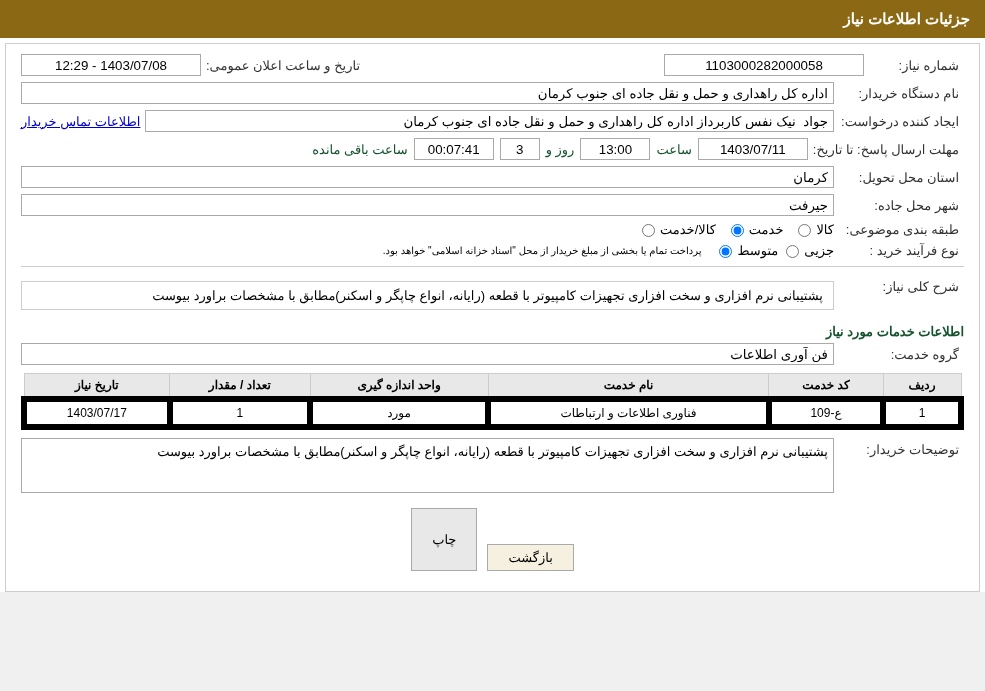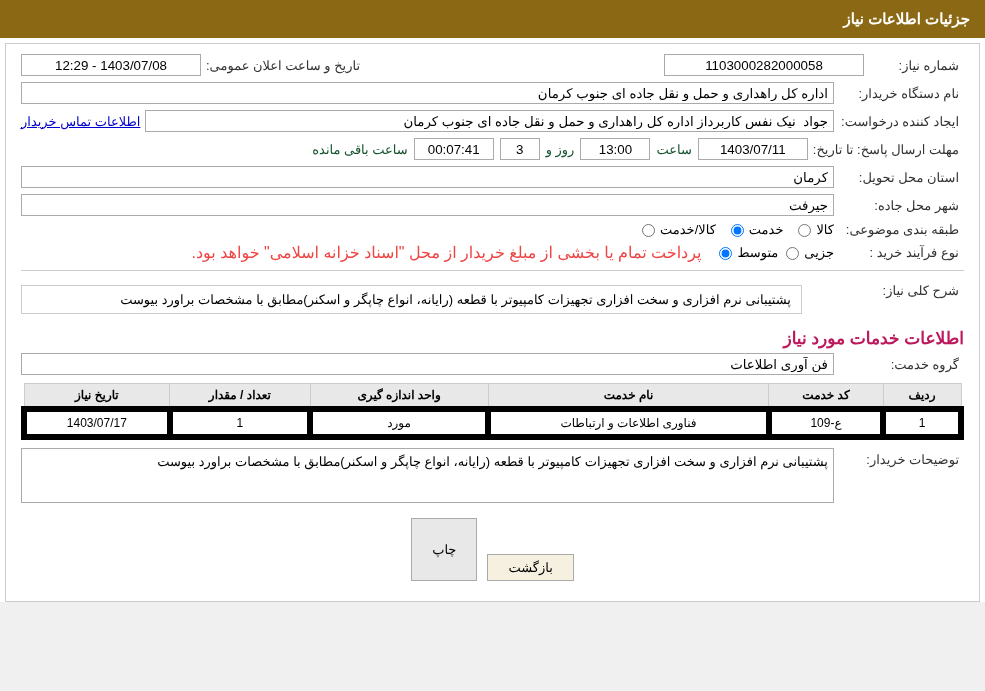--- a/index.html
+++ b/index.html
@@ -71,23 +71,23 @@
       cursor: pointer;
     }
     .row-inline {
       display: flex;
       align-items: center;
       gap: 5px;
       flex: 1;
     }
     .section-title {
       font-weight: bold;
-      color: #be185d;
+      color: #14532d;
       margin: 8px 0 4px 0;
-      font-size: 17px;
+      font-size: 13px;
     }
     .textarea-field {
       width: 100%;
       border: 1px solid #aaa;
       padding: 5px;
       min-height: 55px;
       text-align: right;
       resize: none;
       background: #fff;
       font-family: Tahoma, Arial, sans-serif;
@@ -152,22 +152,22 @@
       display: flex;
       align-items: center;
       gap: 6px;
       flex: 1;
     }
     .time-label {
       color: #14532d;
       white-space: nowrap;
     }
     .warning-text {
-      color: #ef4444;
-      font-size: 16px;
+      color: #000000;
+      font-size: 10px;
     }
     .process-row {
       display: flex;
       align-items: center;
       gap: 8px;
     }
     .naz-info-section {
       border: 1px solid #ccc;
       padding: 6px 10px;
       margin: 6px 0;
@@ -256,21 +256,21 @@
         <div class="radio-item">
           <span>متوسط</span>
           <input type="radio" name="noee" checked="" style="">
         </div>
         <span class="warning-text" style="margin-right:10px;">پرداخت تمام یا بخشی از مبلغ خریدار از محل "اسناد خزانه اسلامی" خواهد بود.</span>
       </div>
     </div>
 
     <hr class="divider">
 
-    <div class="form-row" style="align-items:flex-start;gap:32px;">
+    <div class="form-row" style="align-items:flex-start;">
       <span class="label label-wide" style="padding-top:4px;">شرح کلی نیاز:</span>
       <div class="naz-info-section" style="flex:1;">
         <span>پشتیبانی نرم افزاری و سخت افزاری تجهیزات کامپیوتر با قطعه (رایانه، انواع چاپگر و اسکنر)مطابق با مشخصات براورد بیوست</span>
       </div>
     </div>
 
     <div class="section-title">اطلاعات خدمات مورد نیاز</div>
 
     <div class="form-row">
       <span class="label label-wide">گروه خدمت:</span>

